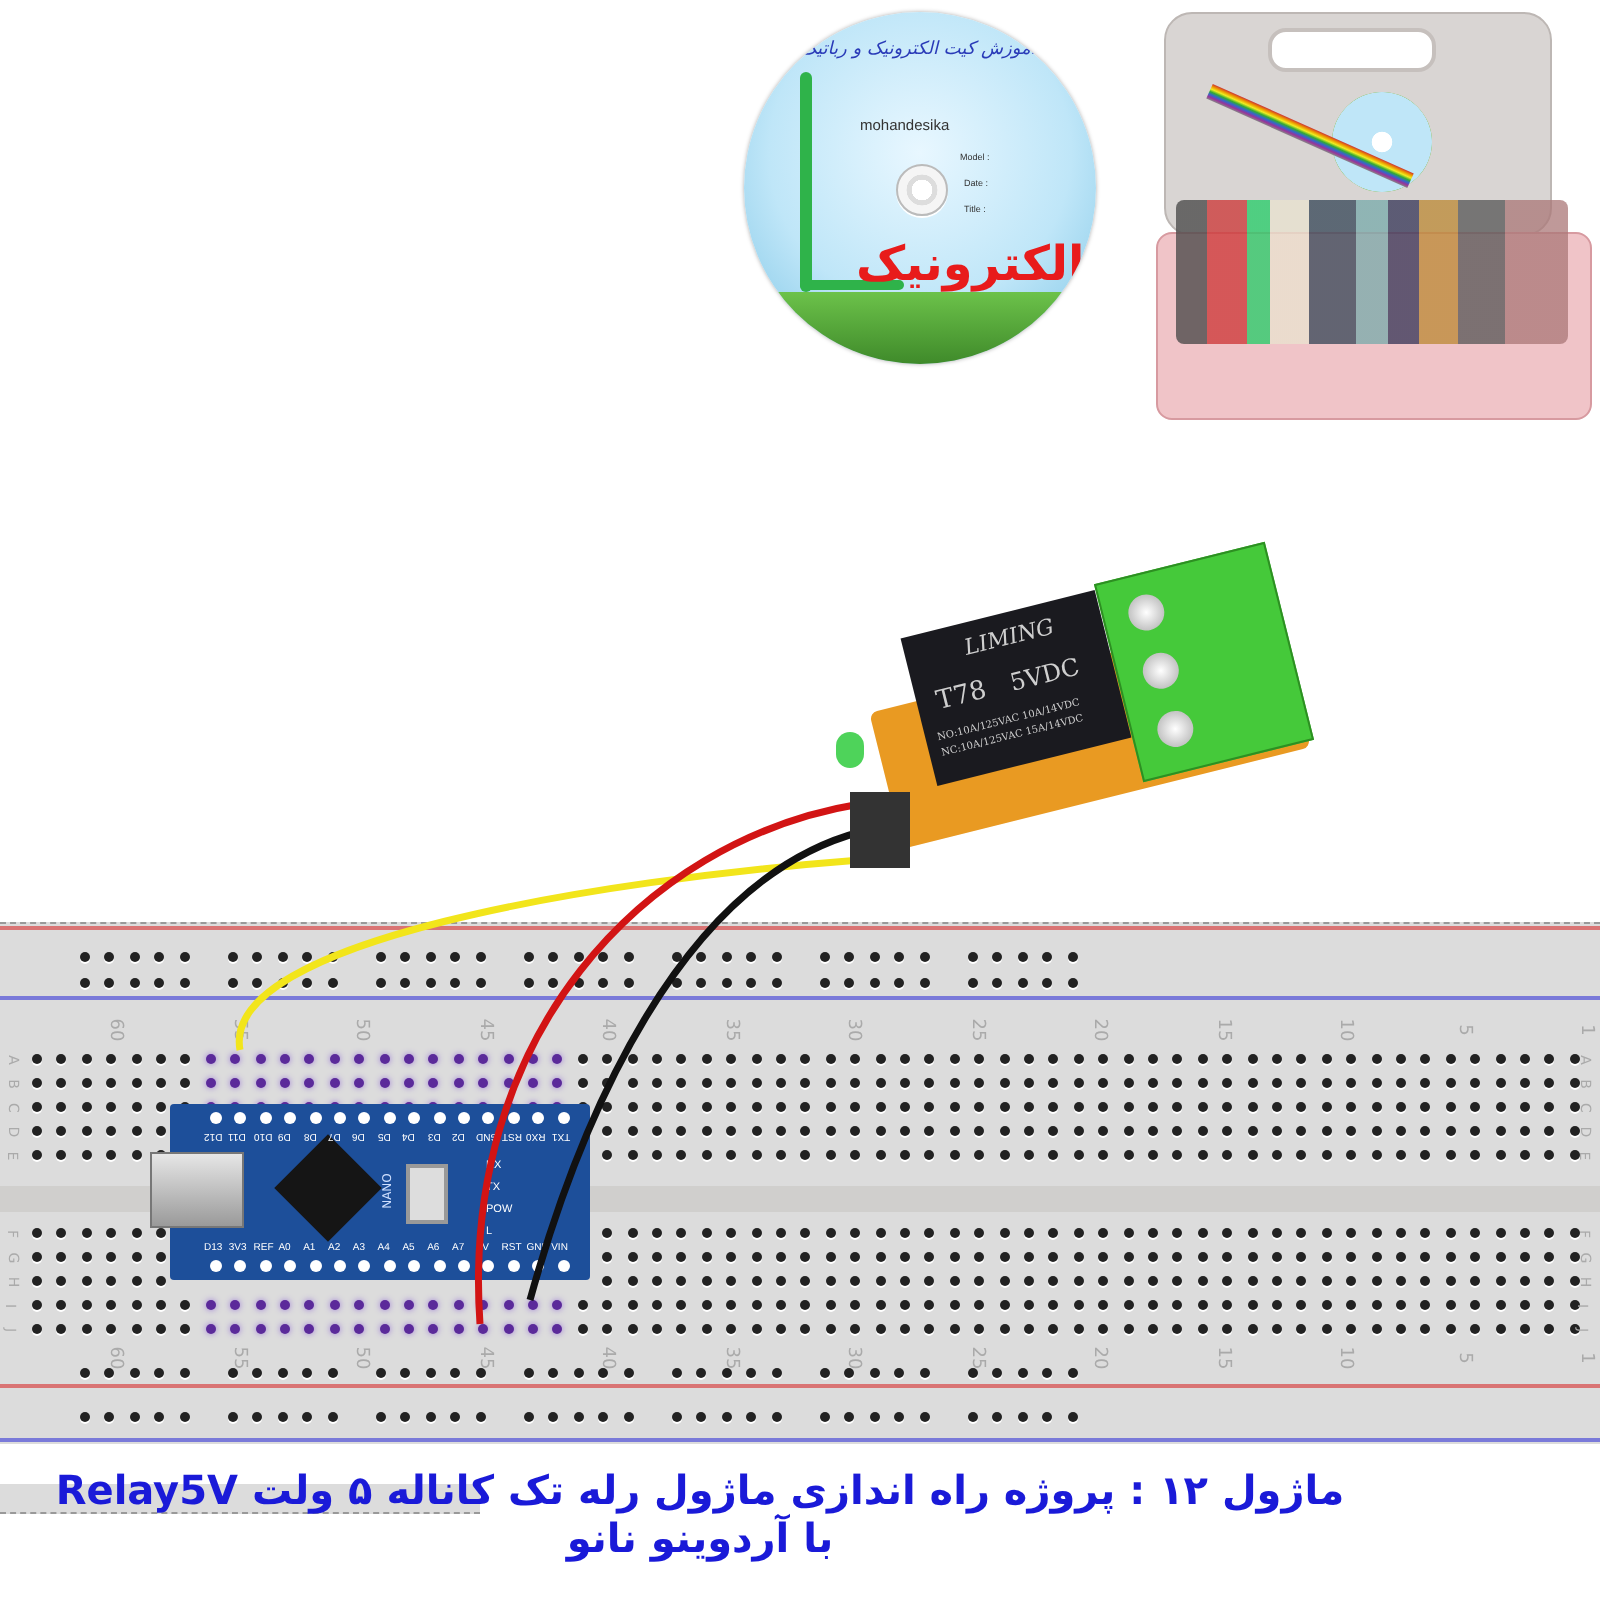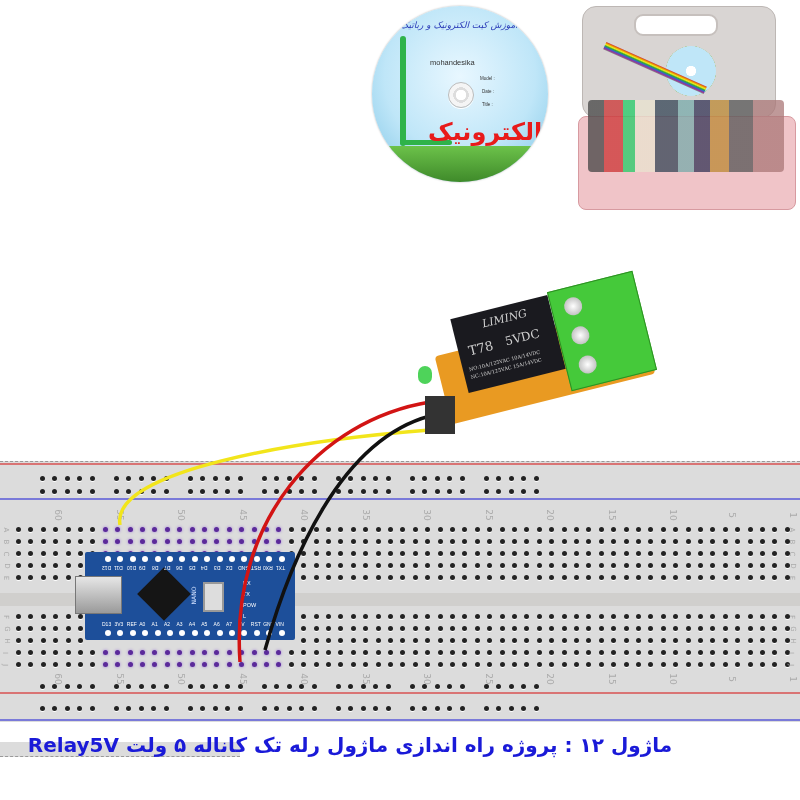--- a/index.html
+++ b/index.html
@@ -918,13 +918,14 @@
 <svg class="wires" width="800" height="800">
   <path d="M120 525 C 110 470, 300 440, 430 430" stroke="#f2e51b" stroke-width="3.5" fill="none"></path>
   <path d="M240 662 C 230 520, 320 420, 430 402" stroke="#d21414" stroke-width="3.5" fill="none"></path>
   <path d="M265 650 C 290 560, 340 440, 430 416" stroke="#111" stroke-width="3.5" fill="none"></path>
   <rect x="425" y="396" width="30" height="38" fill="#333"></rect>
 </svg>
 
 <div class="abs title-strip"></div>
 <div class="abs title">
   <div>ماژول ۱۲ : پروژه راه اندازی ماژول رله تک کاناله ۵ ولت Relay5V</div>
+  <div>با آردوینو نانو</div>
 </div>
 
 </body></html>

